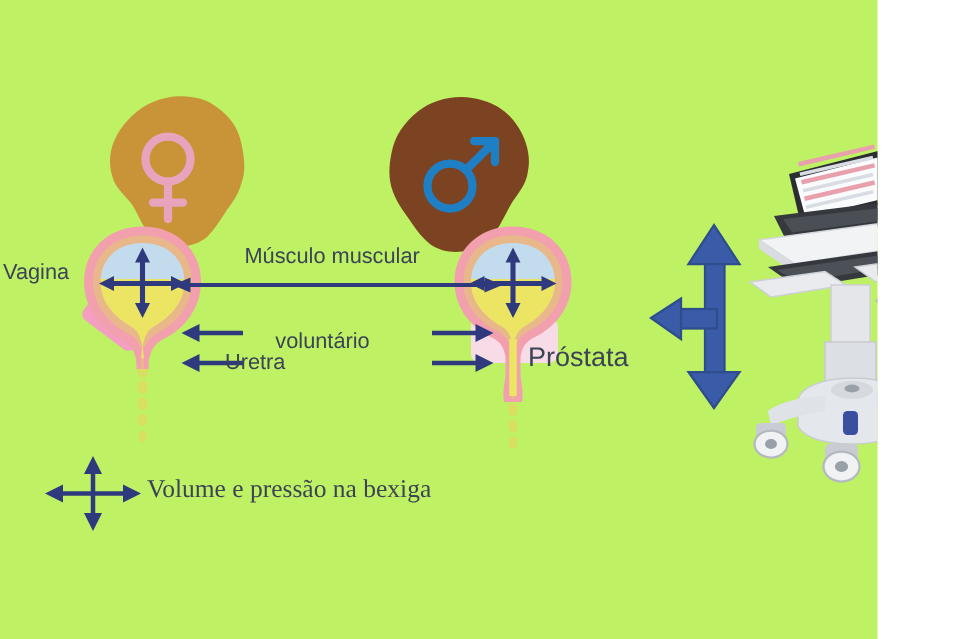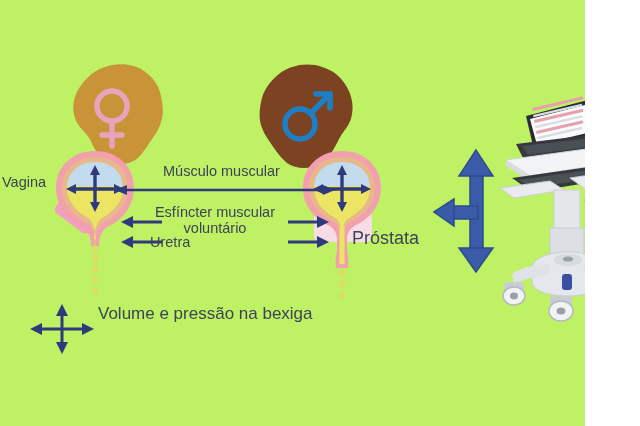--- a/index.html
+++ b/index.html
@@ -21,21 +21,21 @@
     color: #3d4356;
     font-family: "Liberation Sans", sans-serif;
     white-space: nowrap;
     line-height: 1.12;
   }
   #lbl-vagina   { left: 2px;   top: 174px; font-size: 14.5px; }
   #lbl-prostata { left: 352px; top: 228px; font-size: 18px; }
   #lbl-detrusor { left: 163px; top: 163px; font-size: 14.5px; }
   #lbl-esfincter{ left: 150px; top: 204px; font-size: 14.5px; text-align: center; width: 130px; }
   #lbl-uretra   { left: 150px; top: 234px; font-size: 14.5px; text-align: left; width: 130px; }
-  #lbl-volume   { left: 98px;  top: 304px; font-size: 17px; }
+  #lbl-volume   { left: 98px;  top: 316px; font-size: 17px; font-family: Liberation Serif, serif; }
   svg { display: block; overflow: visible; }
 </style>
 </head>
 <body>
 
 <div id="canvas">
 
   <svg class="abs" style="left:60px; top:62px;" width="130" height="110">
     <path d="M42,6 C55,0 74,1 84,9 C94,16 99,24 101,34
              C103,44 104,52 101,60 C99,68 94,74 90,80
@@ -202,21 +202,21 @@
       <polygon points="36,54 30,42 42,42" stroke="none"></polygon>
       <polygon points="4,29 16,23 16,35" stroke="none"></polygon>
       <polygon points="68,29 56,23 56,35" stroke="none"></polygon>
     </g>
   </svg>
 
   <div class="lbl" id="lbl-vagina">Vagina</div>
   <div class="lbl" id="lbl-prostata">Próstata</div>
   <div class="lbl" id="lbl-detrusor">Músculo muscular</div>
   <div class="lbl" id="lbl-esfincter">
-    <span>Esfíncter muscular</span><br>
+    <br>
     <span>voluntário</span>
   </div>
   <div class="lbl" id="lbl-uretra">Uretra</div>
   <div class="lbl" id="lbl-volume">Volume e pressão na bexiga</div>
 
   <svg class="abs" style="left:432px; top:148px;" width="86" height="126">
     <g fill="#3a5ca8" stroke="#2f4c8c" stroke-width="1.5">
       <rect x="38" y="22" width="13" height="84"></rect>
       <rect x="16" y="58" width="30" height="13"></rect>
       <polygon points="44,2 27,28 61,28"></polygon>

